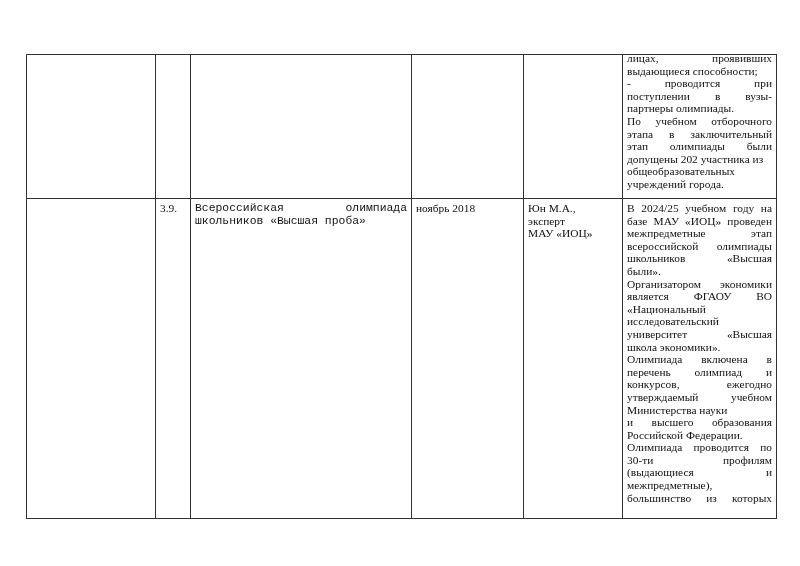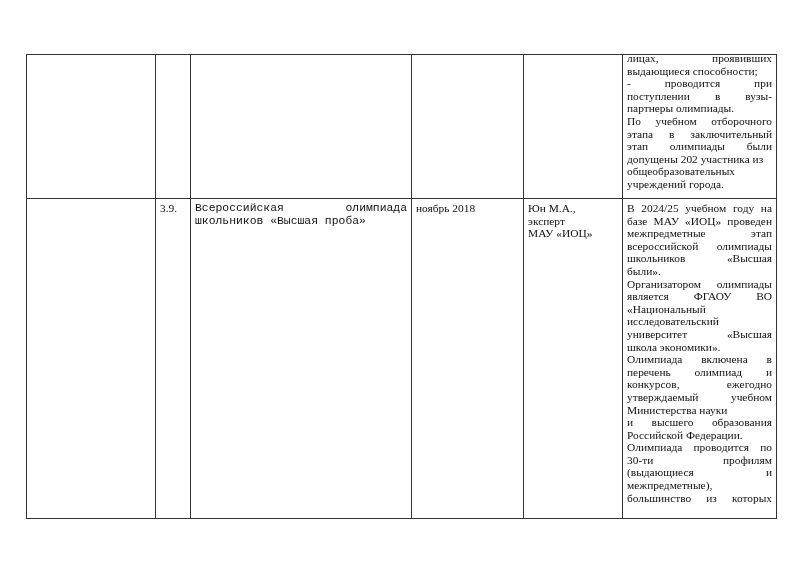--- a/index.html
+++ b/index.html
@@ -127,21 +127,21 @@
           </div>
         </td>
         <td>
           <div class="cell-inner desc-wrap">
             <p class="para jl">В 2024/25 учебном году на</p>
             <p class="para jl">базе МАУ «ИОЦ» проведен</p>
             <p class="para jl">межпредметные этап</p>
             <p class="para jl">всероссийской олимпиады</p>
             <p class="para jl">школьников «Высшая</p>
             <p class="para">были».</p>
-            <p class="para jl">Организатором олимпиады</p>
+            <p class="para jl">Организатором экономики</p>
             <p class="para jl">является ФГАОУ ВО</p>
             <p class="para">«Национальный</p>
             <p class="para">исследовательский</p>
             <p class="para jl">университет «Высшая</p>
             <p class="para">школа экономики».</p>
             <p class="para jl">Олимпиада включена в</p>
             <p class="para jl">перечень олимпиад и</p>
             <p class="para jl">конкурсов, ежегодно</p>
             <p class="para jl">утверждаемый учебном</p>
             <p class="para">Министерства науки</p>

